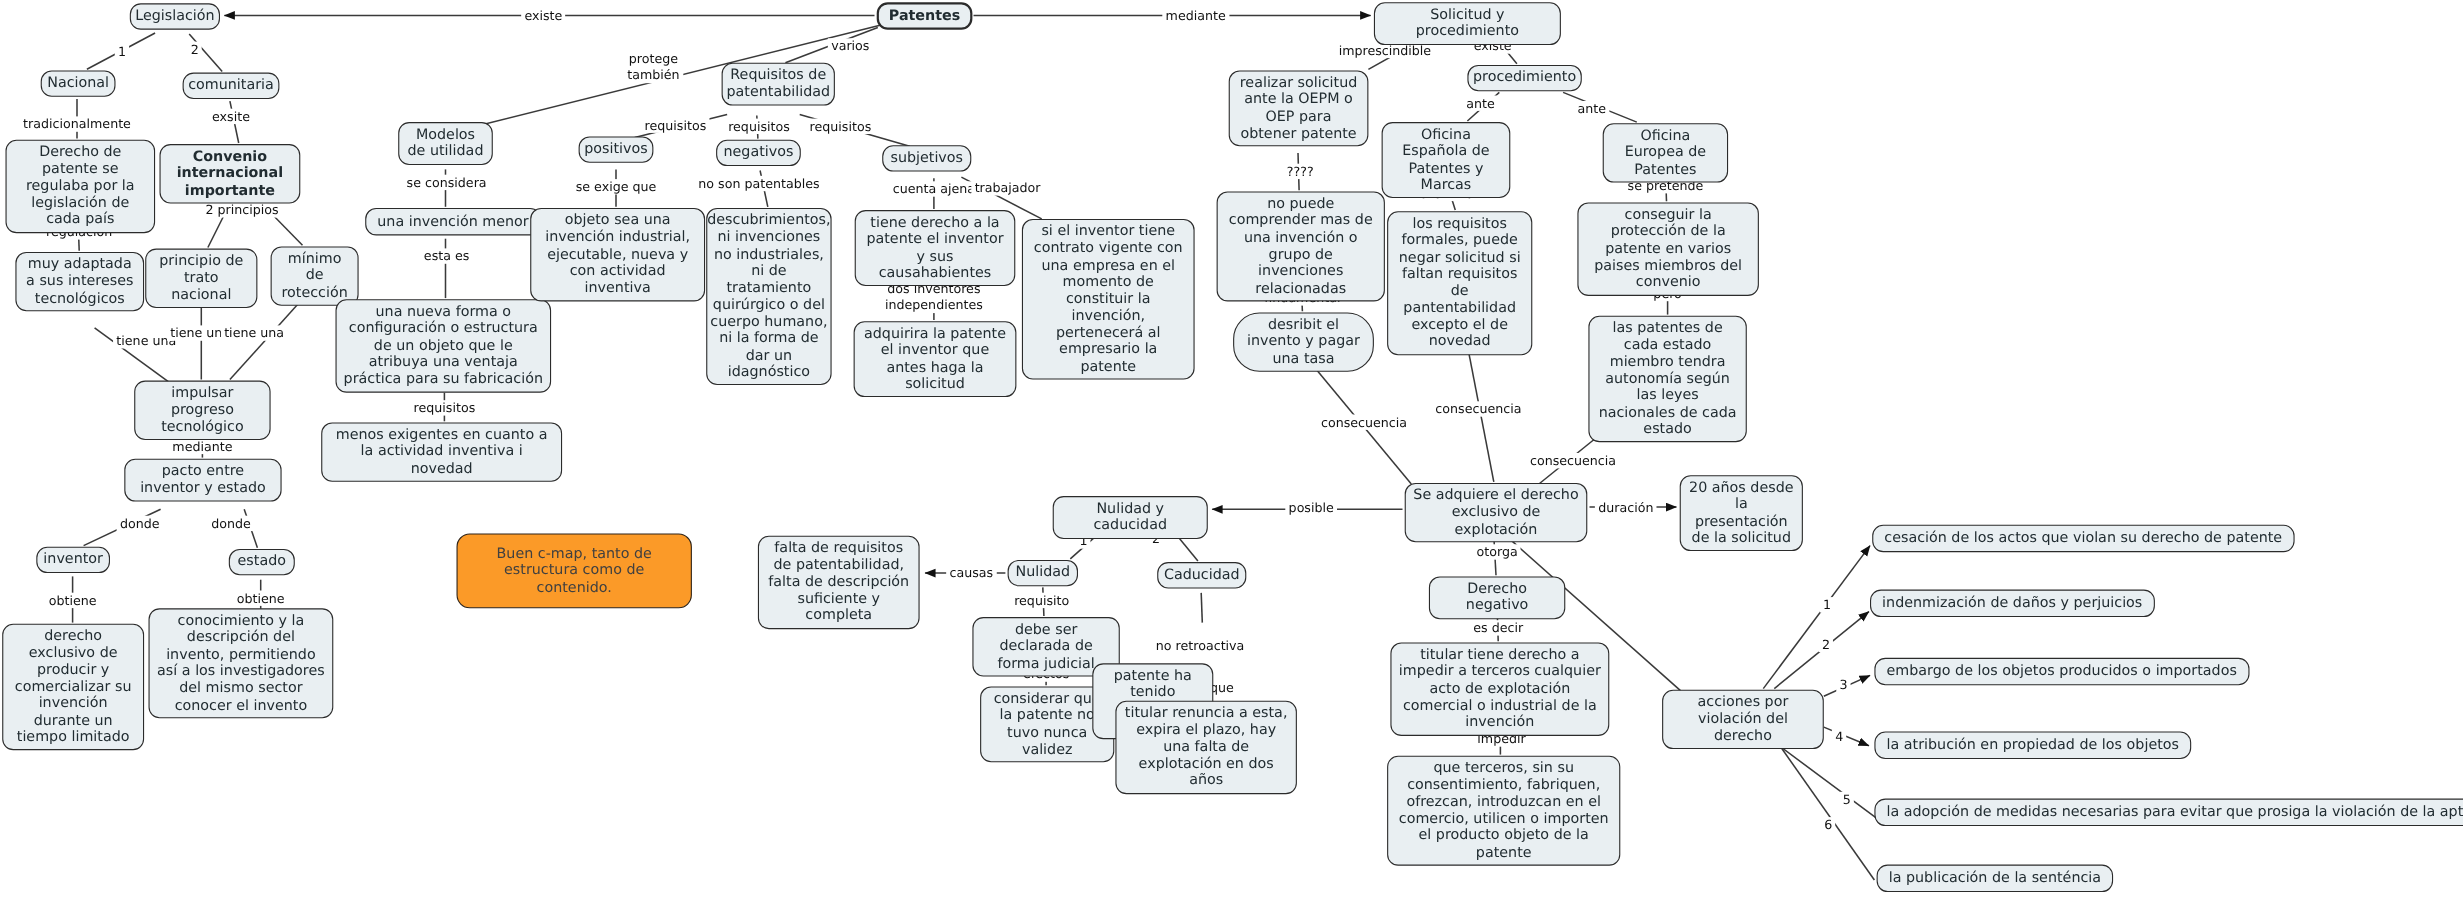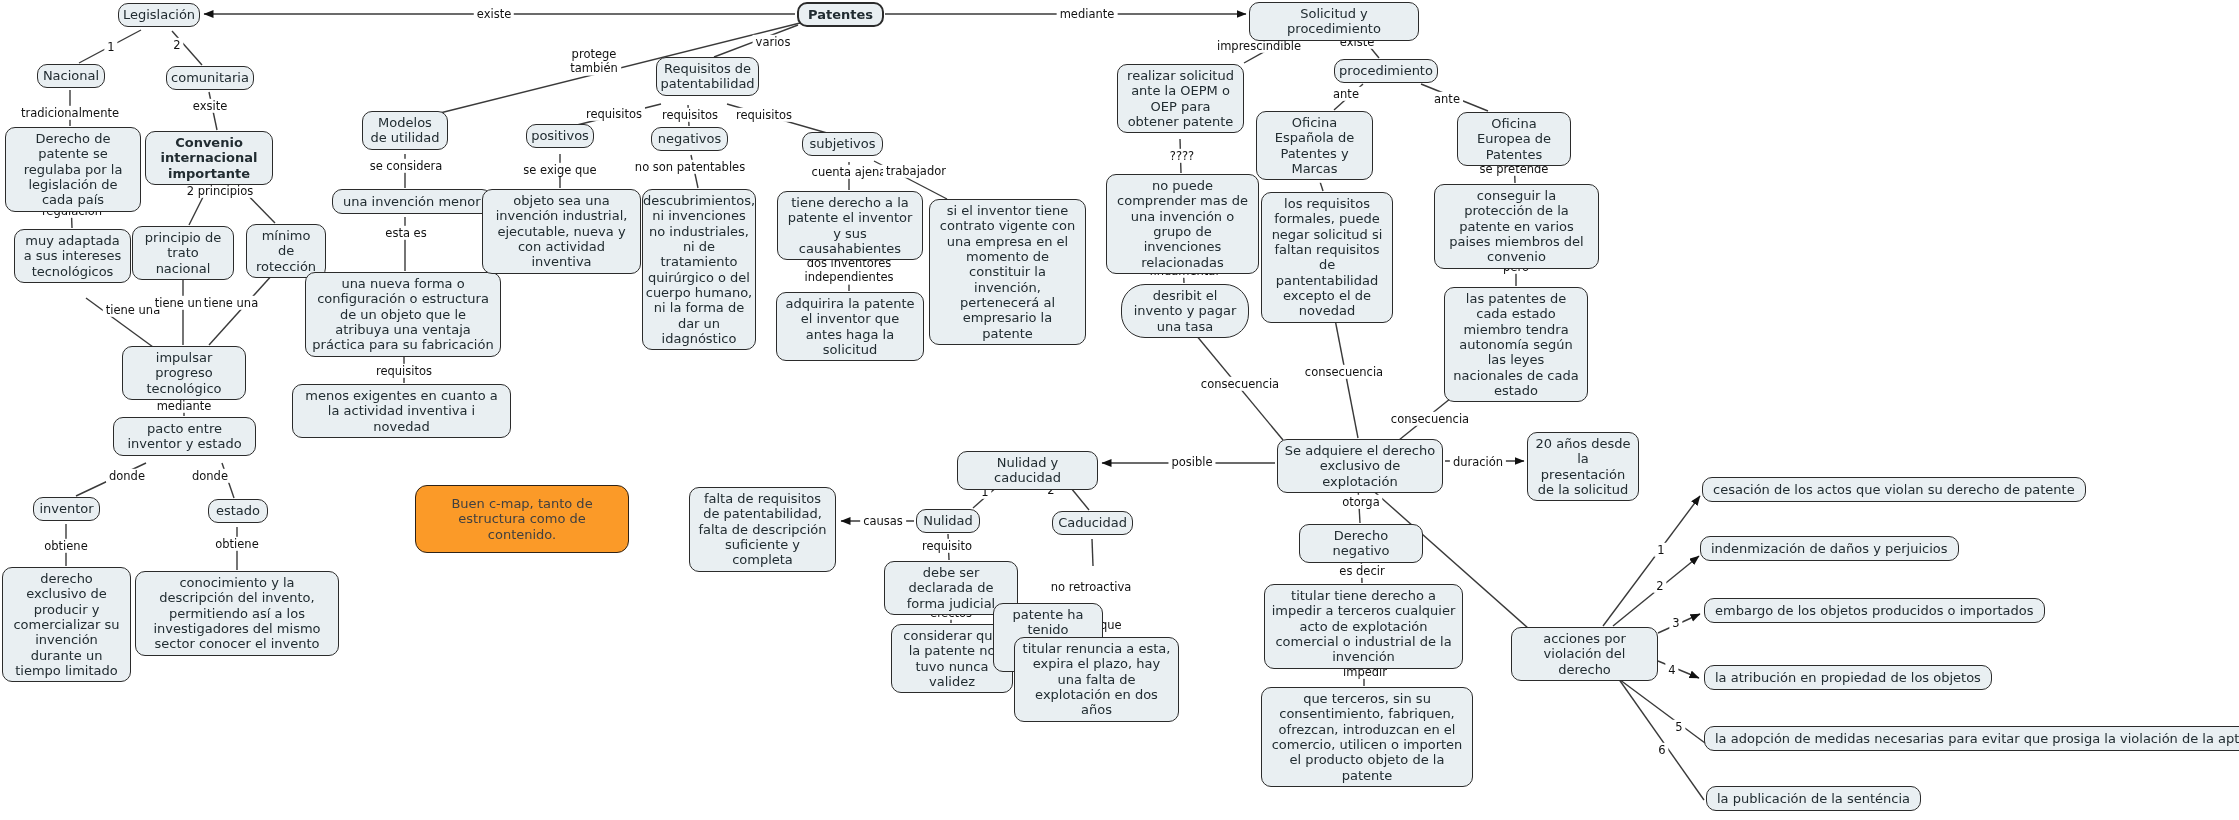--- a/index.html
+++ b/index.html
@@ -212,21 +212,21 @@
       <div class="node" style="left: 5px; top: 127px; width: 136px;">Derecho de patente se regulaba por la legislación de cada país</div>
       <div class="node" style="left: 145px; top: 131px; width: 128px; font-weight: bold;">Convenio internacional importante</div>
       <div class="node" style="left: 14px; top: 229px; width: 117px;">muy adaptada a sus intereses tecnológicos</div>
       <div class="node" style="left: 132px; top: 226px; width: 102px;">principio de trato nacional</div>
       <div class="node" style="left: 246px; top: 224px; width: 80px;">mínimo de rotección</div>
       <div class="node" style="left: 122px; top: 346px; width: 124px;">impulsar progreso tecnológico</div>
       <div class="node" style="left: 113px; top: 417px; width: 143px;">pacto entre inventor y estado</div>
       <div class="node" style="left: 33px; top: 497px; width: 67px;">inventor</div>
       <div class="node" style="left: 208px; top: 499px; width: 60px;">estado</div>
       <div class="node" style="left: 2px; top: 567px; width: 129px;">derecho exclusivo de producir y comercializar su invención durante un tiempo limitado</div>
-      <div class="node" style="left: 135px; top: 571px; width: 204px;">conocimiento y la descripción del invento, permitiendo así a los investigadores del mismo sector conocer el invento</div>
+      <div class="node" style="left: 135px; top: 553px; width: 168px;">conocimiento y la descripción del invento, permitiendo así a los investigadores del mismo sector conocer el invento</div>
       <div class="node title" style="left: 797px; top: 2px; width: 87px;">Patentes</div>
       <div class="node" style="left: 362px; top: 111px; width: 86px;">Modelos de utilidad</div>
       <div class="node fit" style="left: 332px; top: 189px;">una invención menor</div>
       <div class="node" style="left: 305px; top: 272px; width: 196px;">una nueva forma o configuración o estructura de un objeto que le atribuya una ventaja práctica para su fabricación</div>
       <div class="node" style="left: 292px; top: 384px; width: 219px;">menos exigentes en cuanto a la actividad inventiva i novedad</div>
       <div class="node" style="left: 636px; top: 57px; width: 103px; margin-left: 20px;">Requisitos de patentabilidad</div>
       <div class="node" style="left: 526px; top: 124px; width: 68px;">positivos</div>
       <div class="node" style="left: 482px; top: 189px; width: 159px;">objeto sea una invención industrial, ejecutable, nueva y con actividad inventiva</div>
       <div class="node" style="left: 651px; top: 127px; width: 77px;">negativos</div>
       <div class="node" style="left: 642px; top: 189px; width: 114px;">descubrimientos, ni invenciones no industriales, ni de tratamiento quirúrgico o del cuerpo humano, ni la forma de dar un idagnóstico</div>

